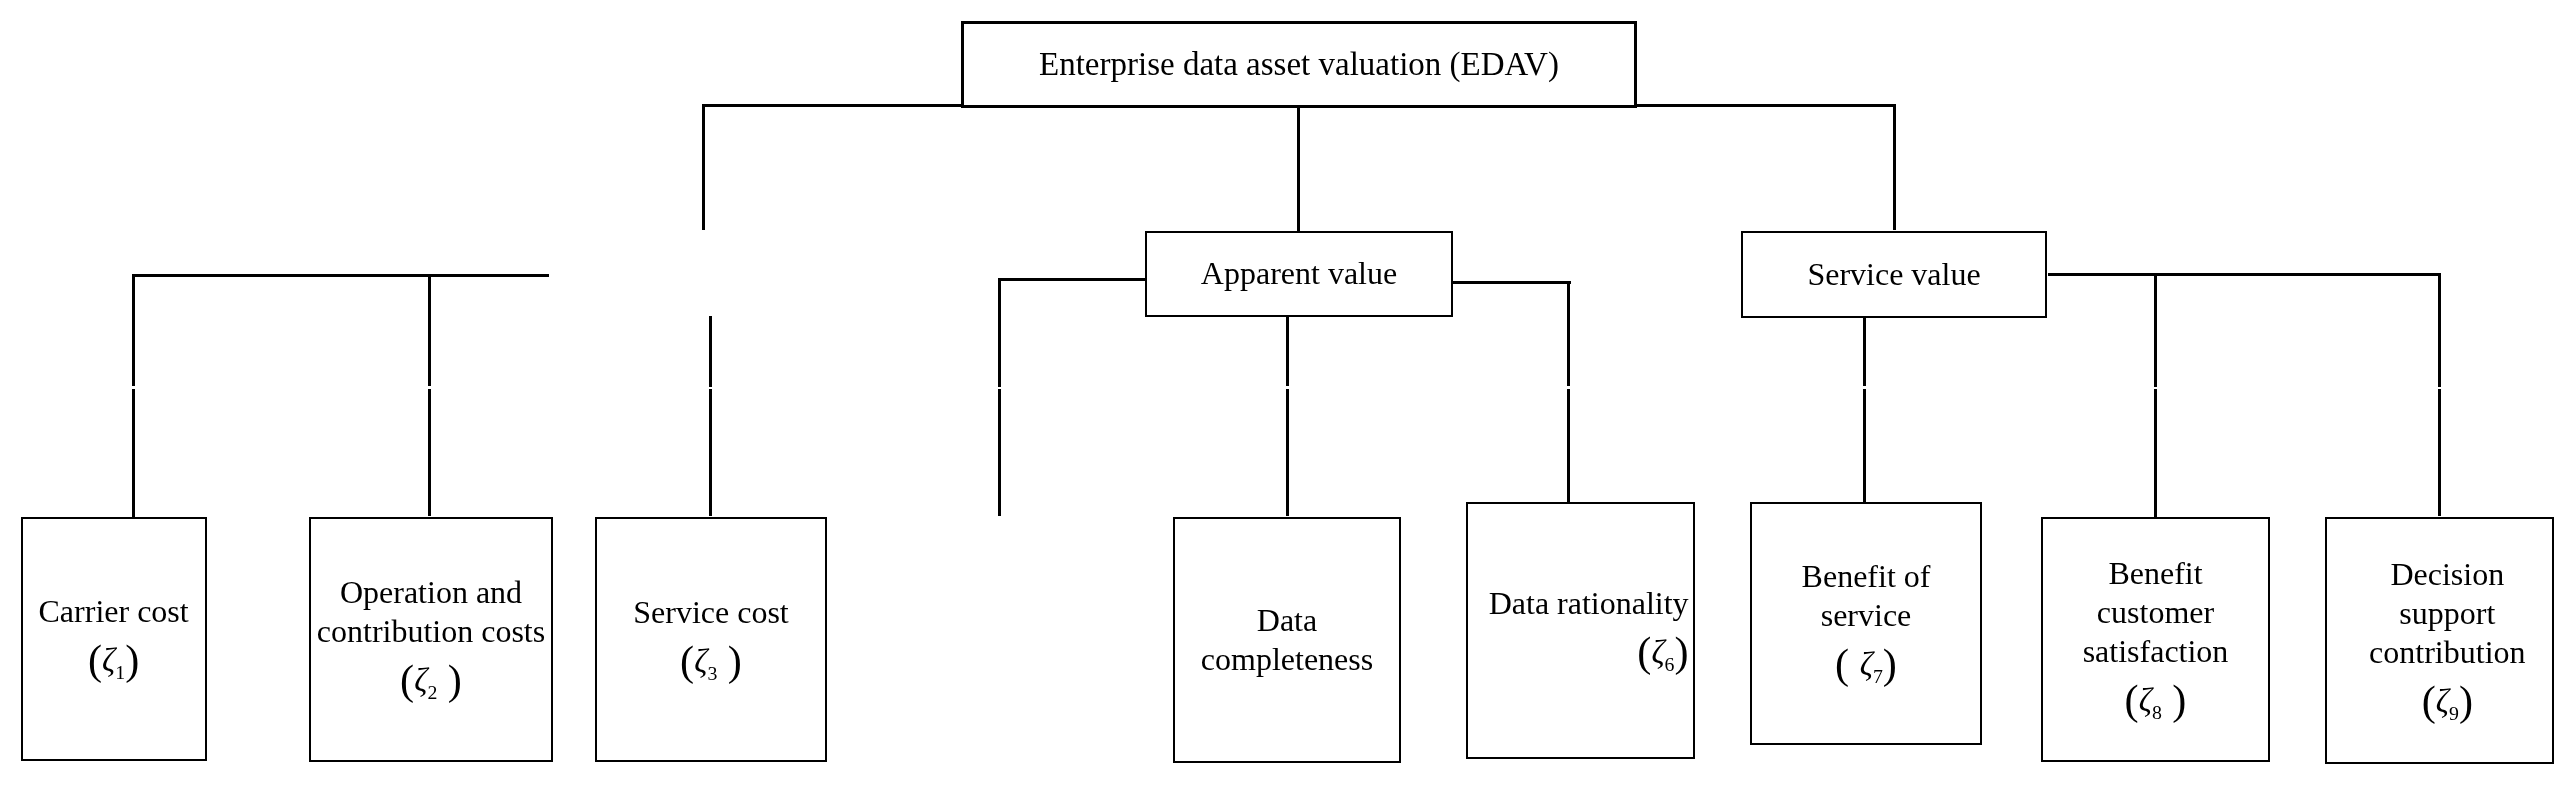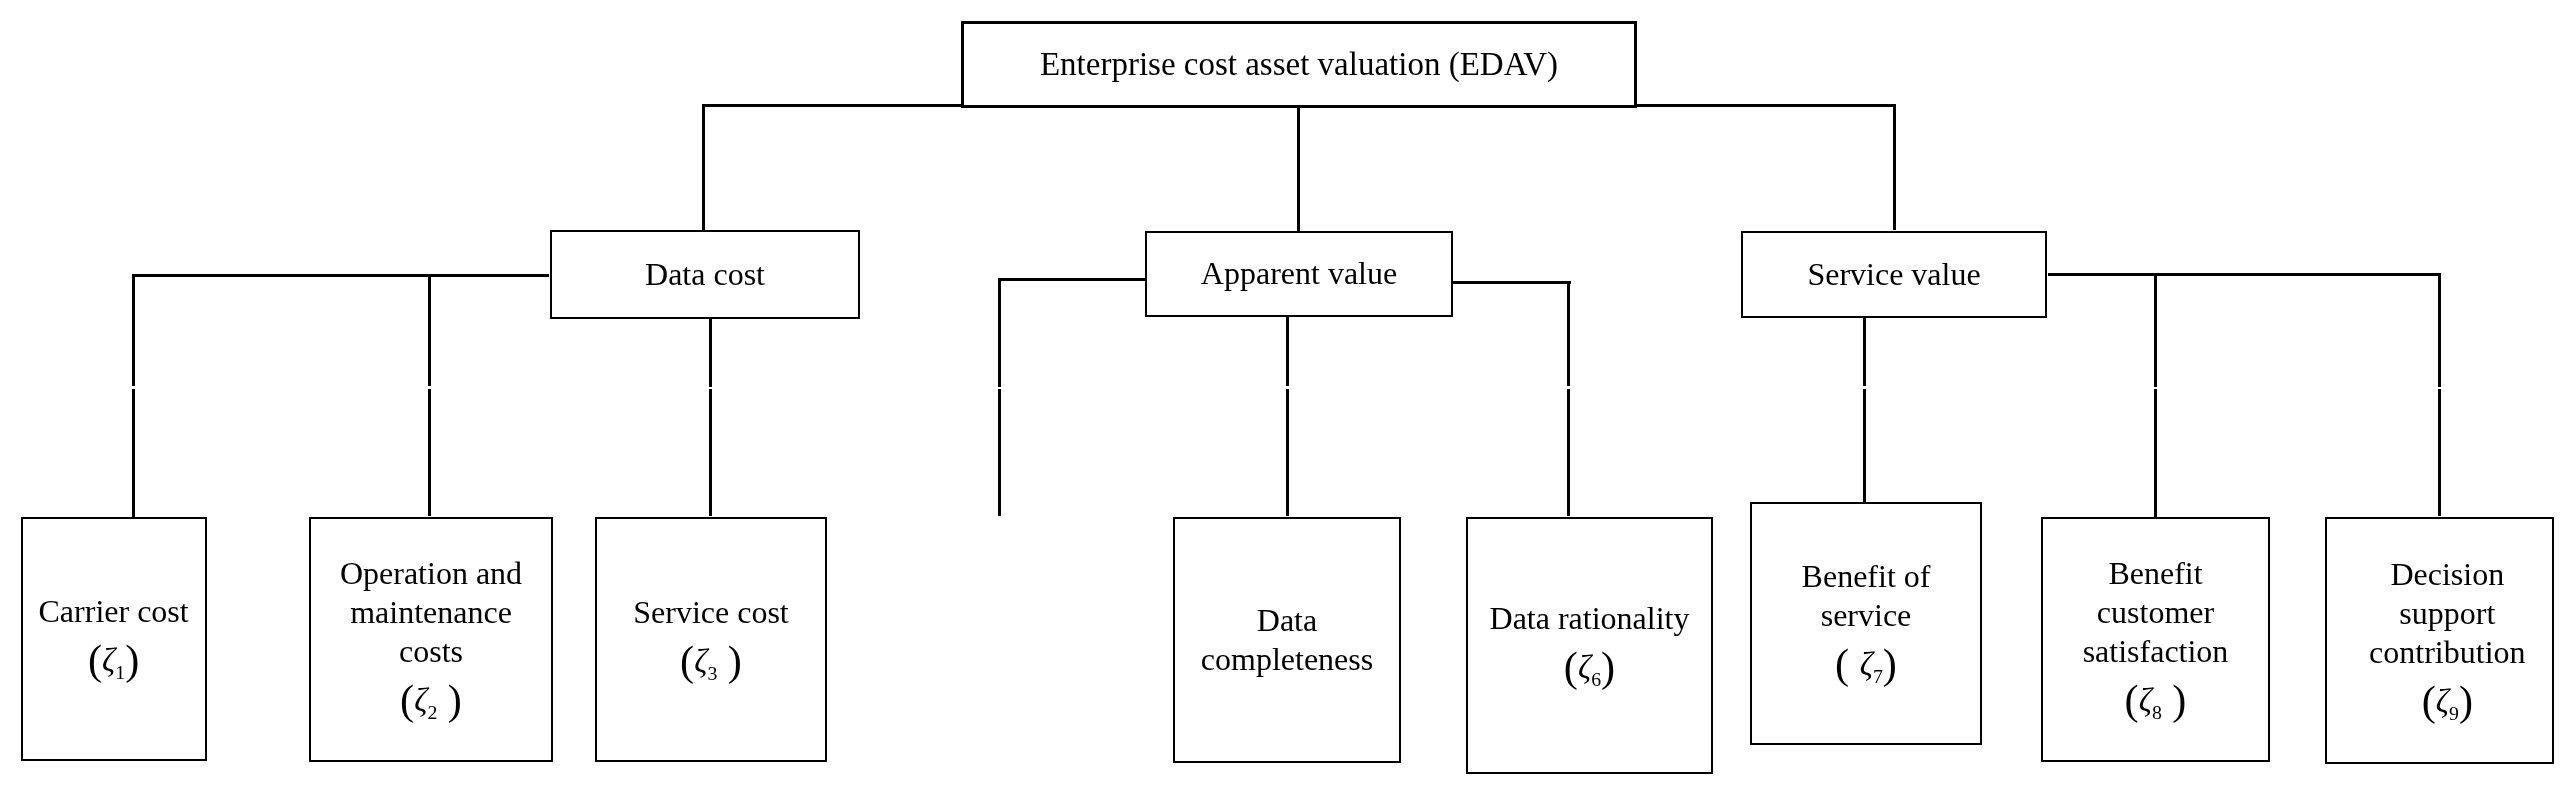--- a/index.html
+++ b/index.html
@@ -65,62 +65,59 @@
 
   <div class="line vline" style="left:1863px; top:314px; height:72px;"></div>
   <div class="line vline" style="left:1863px; top:389px; height:129px;"></div>
   <div class="line hline" style="left:2048px; top:273px; width:393px;"></div>
   <div class="line vline" style="left:2154px; top:273px; height:114px;"></div>
   <div class="line vline" style="left:2154px; top:389px; height:128px;"></div>
   <div class="line vline" style="left:2438px; top:273px; height:114px;"></div>
   <div class="line vline" style="left:2438px; top:389px; height:127px;"></div>
 
   <div class="box root" style="left:961px; top:20.6px; width:676px; height:87px;">
-    <span>Enterprise cost asset valuation (EDAV)</span>
+    <span>Enterprise data asset valuation (EDAV)</span>
   </div>
 
-  <div class="box" style="left:550px; top:230px; width:310px; height:89px;">
-    <span>Data cost</span>
-  </div>
   <div class="box" style="left:1741px; top:231px; width:306px; height:87px;">
     <span>Service value</span>
   </div>
   <div class="box" style="left:1145px; top:231px; width:308px; height:86px;">
     <span>Apparent value</span>
   </div>
 
   <div class="box" style="left:20.6px; top:517px; width:186px; height:244px;">
     <div class="leaf-inner">
       <div class="leaf-label">Carrier cost</div>
       <div class="leaf-symbol"><span class="paren">(</span><span class="zeta">ζ</span><sub class="zsub">1</sub><span class="paren">)</span></div>
     </div>
   </div>
 
   <div class="box" style="left:309px; top:517px; width:244px; height:245px;">
     <div class="leaf-inner">
-      <div class="leaf-label">Operation and maintenance costs</div>
+      <div class="leaf-label">Operation and contribution costs</div>
       <div class="leaf-symbol"><span class="paren">(</span><span class="zeta">ζ</span><sub class="zsub">2</sub><span class="paren"> )</span></div>
     </div>
   </div>
 
   <div class="box" style="left:595px; top:517px; width:232px; height:245px;">
     <div class="leaf-inner">
       <div class="leaf-label">Service cost</div>
       <div class="leaf-symbol"><span class="paren">(</span><span class="zeta">ζ</span><sub class="zsub">3</sub><span class="paren"> )</span></div>
     </div>
   </div>
 
 
   <div class="box" style="left:1173px; top:517px; width:228px; height:246px;">
     <div class="leaf-inner">
       <div class="leaf-label">Data completeness</div>
     </div>
   </div>
 
-  <div class="box" style="left:1466px; top:517px; width:247px; height:257px;">
+  <div class="box" style="left:1466px; top:502px; width:229px; height:257px;text-align:right;">
     <div class="leaf-inner">
       <div class="leaf-label">Data rationality</div>
       <div class="leaf-symbol"><span class="paren">(</span><span class="zeta">ζ</span><sub class="zsub">6</sub><span class="paren">)</span></div>
     </div>
   </div>
 
   <div class="box" style="left:1750px; top:502px; width:232px; height:243px;">
     <div class="leaf-inner">
       <div class="leaf-label">Benefit of service</div>
       <div class="leaf-symbol"><span class="paren">( </span><span class="zeta">ζ</span><sub class="zsub">7</sub><span class="paren">)</span></div>

